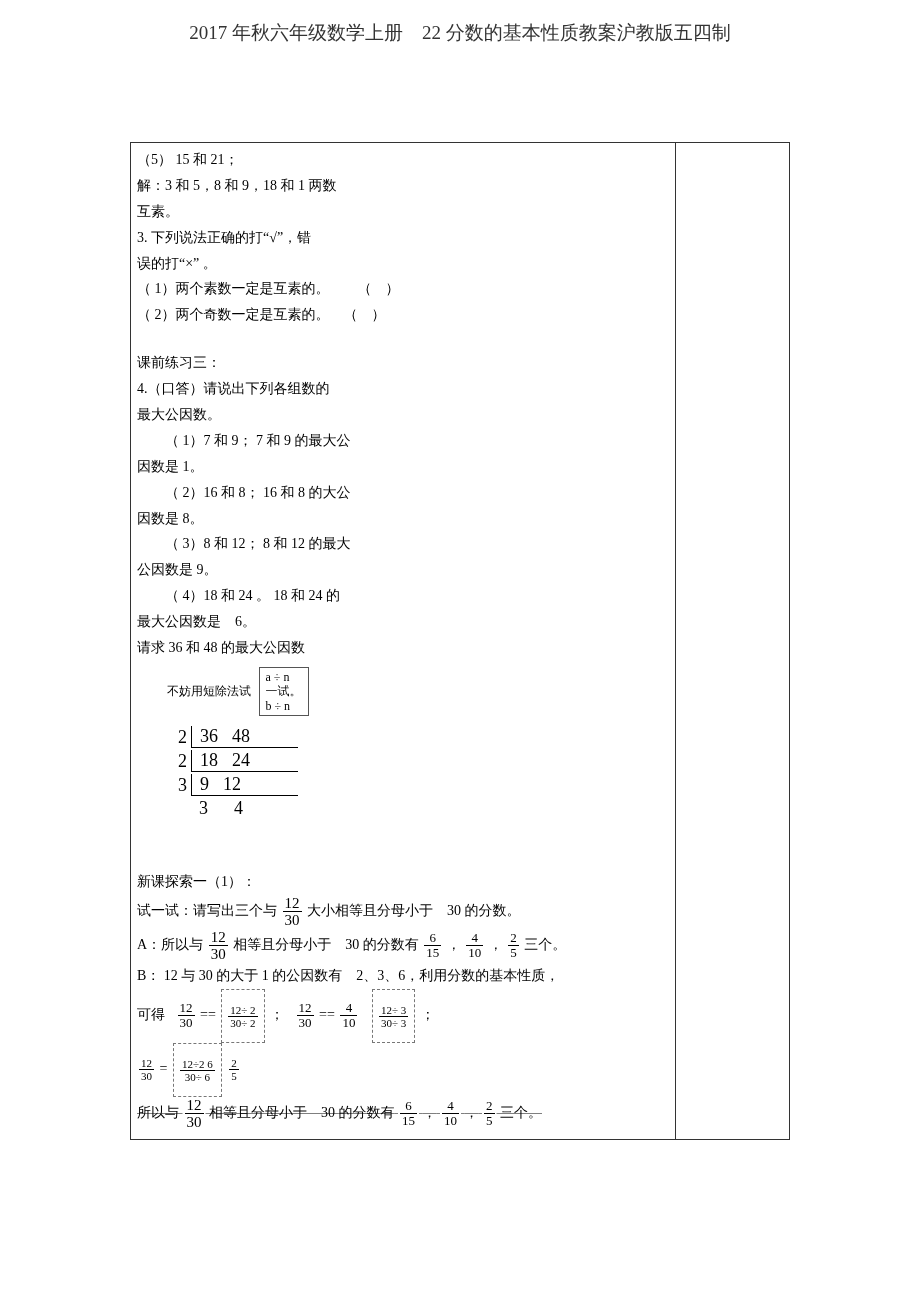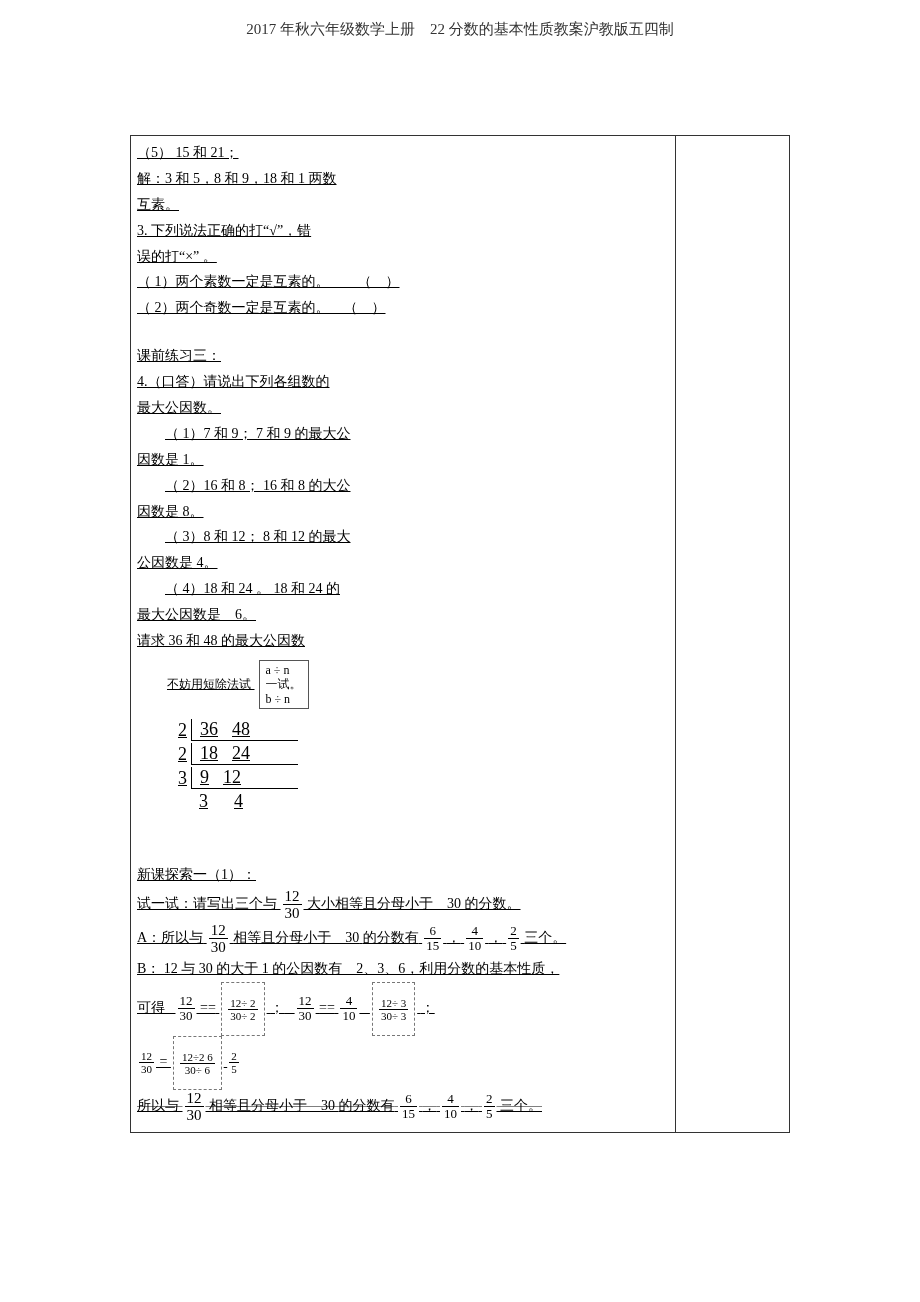--- a/index.html
+++ b/index.html
@@ -12,35 +12,34 @@
   }
   .page {
     width: 920px;
     min-height: 1302px;
     position: relative;
     padding-top: 20px;
     box-sizing: border-box;
   }
   .header {
     text-align: center;
-    font-size: 15px;
+    font-size: 19px;
     color: #333;
     padding-bottom: 6px;
     width: 700px;
     margin: 0 auto;
   }
   .outer-table {
     border-collapse: collapse;
     margin: 90px auto 0 auto;
     width: 660px;
   }
   .outer-table td {
     border: 1px solid #333;
     vertical-align: top;
-    text-decoration: underline;
   }
   .col-main {
     width: 525px;
     padding: 4px 6px 8px 6px;
   }
   .col-side {
     width: 110px;
   }
   .line {
     line-height: 1.85;
@@ -161,21 +160,21 @@
         <div class="section-gap"></div>
 
         <div class="line">课前练习三：</div>
         <div class="line">4.（口答）请说出下列各组数的</div>
         <div class="line">最大公因数。</div>
         <div class="line indent">（ 1）7 和 9； 7 和 9 的最大公</div>
         <div class="line">因数是  1。</div>
         <div class="line indent">（ 2）16 和 8； 16 和 8 的大公</div>
         <div class="line">因数是  8。</div>
         <div class="line indent">（ 3）8 和 12； 8 和 12 的最大</div>
-        <div class="line">公因数是  4。</div>
+        <div class="line">公因数是  9。</div>
         <div class="line indent">（ 4）18 和 24 。 18 和 24 的</div>
         <div class="line">最大公因数是　6。</div>
         <div class="line">请求 36 和 48 的最大公因数</div>
 
         <div class="hint-wrap">
           <span class="hint-label">不妨用短除法试</span>
           <span class="hint-box">
             <div>a ÷ n</div>
             <div>一试。</div>
             <div>b ÷ n</div>

